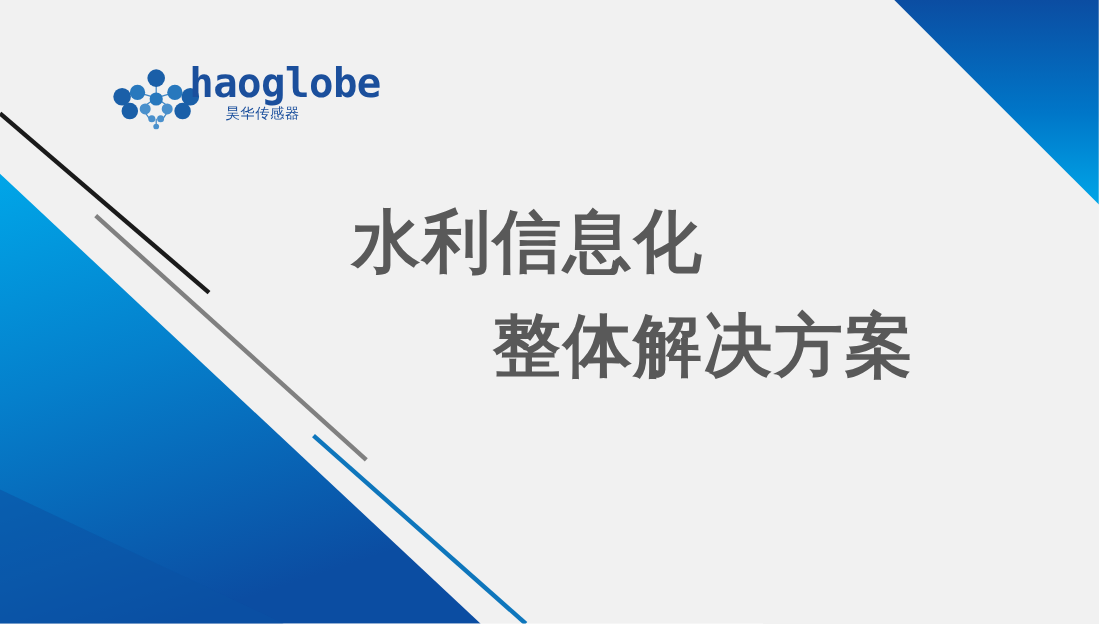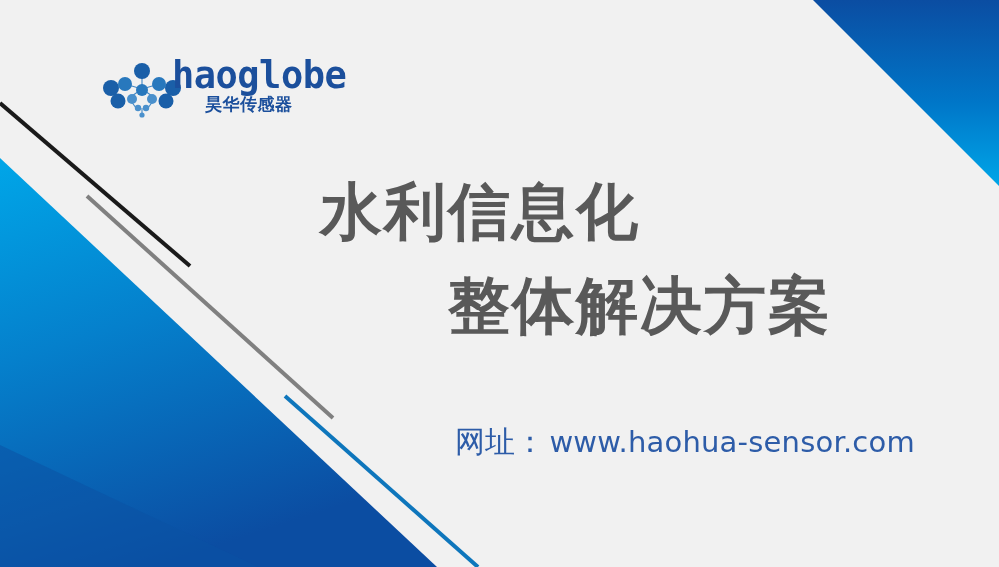--- a/index.html
+++ b/index.html
@@ -58,33 +58,33 @@
     letter-spacing: -0.5px;
     color: #1b4f9c;
     line-height: 40px;
     white-space: nowrap;
   }
   .logo-sub-text {
     position: absolute;
     left: 33px;
     top: 37px;
     font-family: "DejaVu Sans", sans-serif;
-    font-size: 17px;
-    font-weight: bold;
+    font-size: 13px;
+    font-weight: normal;
     letter-spacing: 0.5px;
     color: #1b4f9c;
     line-height: 18px;
     white-space: nowrap;
   }
 
   
   #title-block {
     position: absolute;
     left: 0;
-    top: 8px;
+    top: 16px;
     width: 999px;
     height: 476px;
     pointer-events: none;
   }
   .title-line {
     position: absolute;
     font-family: "DejaVu Sans", sans-serif;
     font-weight: bold;
     color: #595959;
     font-size: 62px;
@@ -193,18 +193,14 @@
       <div class="logo-word-text">haoglobe</div>
       <div class="logo-sub-text">昊华传感器</div>
     </div>
   </div>
 
   <div id="title-block">
     <div class="title-line" id="title-line-1">水利信息化</div>
     <div class="title-line" id="title-line-2">整体解决方案</div>
   </div>
 
-  <div id="website-line">
-    <span id="website-label">网址：</span>
-    <span id="website-url">www.haohua-sensor.com</span>
-  </div>
 
 </div>
 
 </body></html>

